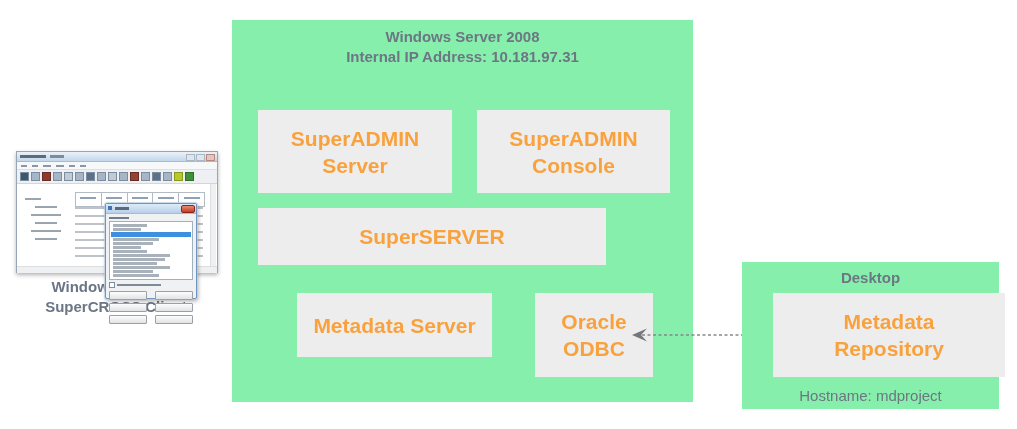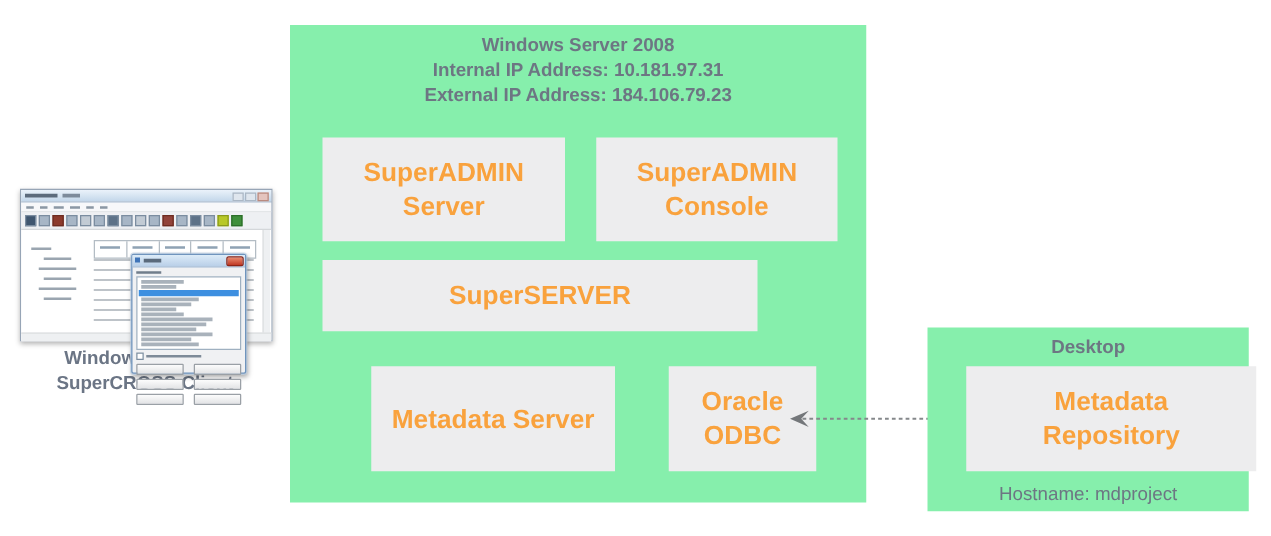--- a/index.html
+++ b/index.html
@@ -21,21 +21,21 @@
   }
   
   .comp{
     position:absolute;background:#ededee;display:flex;align-items:center;justify-content:center;
     color:#f9a23d;font-weight:bold;font-size:21px;line-height:27px;
     text-align:center;white-space:pre-line;
   }
   #box-sa-server{left:26px;top:90px;width:194px;height:83px;}
   #box-sa-console{left:245px;top:90px;width:193px;height:83px;}
   #box-superserver{left:26px;top:188px;width:348px;height:57px;}
-  #box-md-server{left:65px;top:273px;width:195px;height:84px;}
+  #box-md-server{left:65px;top:273px;width:195px;height:64px;}
   #box-odbc{left:283px;top:273px;width:118px;height:84px;margin-left:20px;}
   #box-md-repo{left:31px;top:31px;width:232px;height:84px;}
   
   #link-arrow{position:absolute;left:630px;top:325px;width:148px;height:20px;}
   
   #client-caption{
     position:absolute;left:0;top:277px;width:232px;text-align:center;
     color:#6b7585;font-weight:bold;font-size:15px;line-height:20px;
   }
   
@@ -207,21 +207,20 @@
 
   <div id="client-caption">
     <div>Windows Desktop</div>
     <div>SuperCROSS Client</div>
   </div>
 
   <div id="winserver-panel" class="gray-panel">
     <div class="panel-head">
       <div>Windows Server 2008</div>
       <div>Internal IP Address: 10.181.97.31</div>
-      <div>External IP Address: 184.106.79.23</div>
     </div>
     <div id="box-sa-server" class="comp">SuperADMIN
 Server</div>
     <div id="box-sa-console" class="comp">SuperADMIN
 Console</div>
     <div id="box-superserver" class="comp">SuperSERVER</div>
     <div id="box-md-server" class="comp">Metadata Server</div>
     <div id="box-odbc" class="comp">Oracle
 ODBC</div>
   </div>

